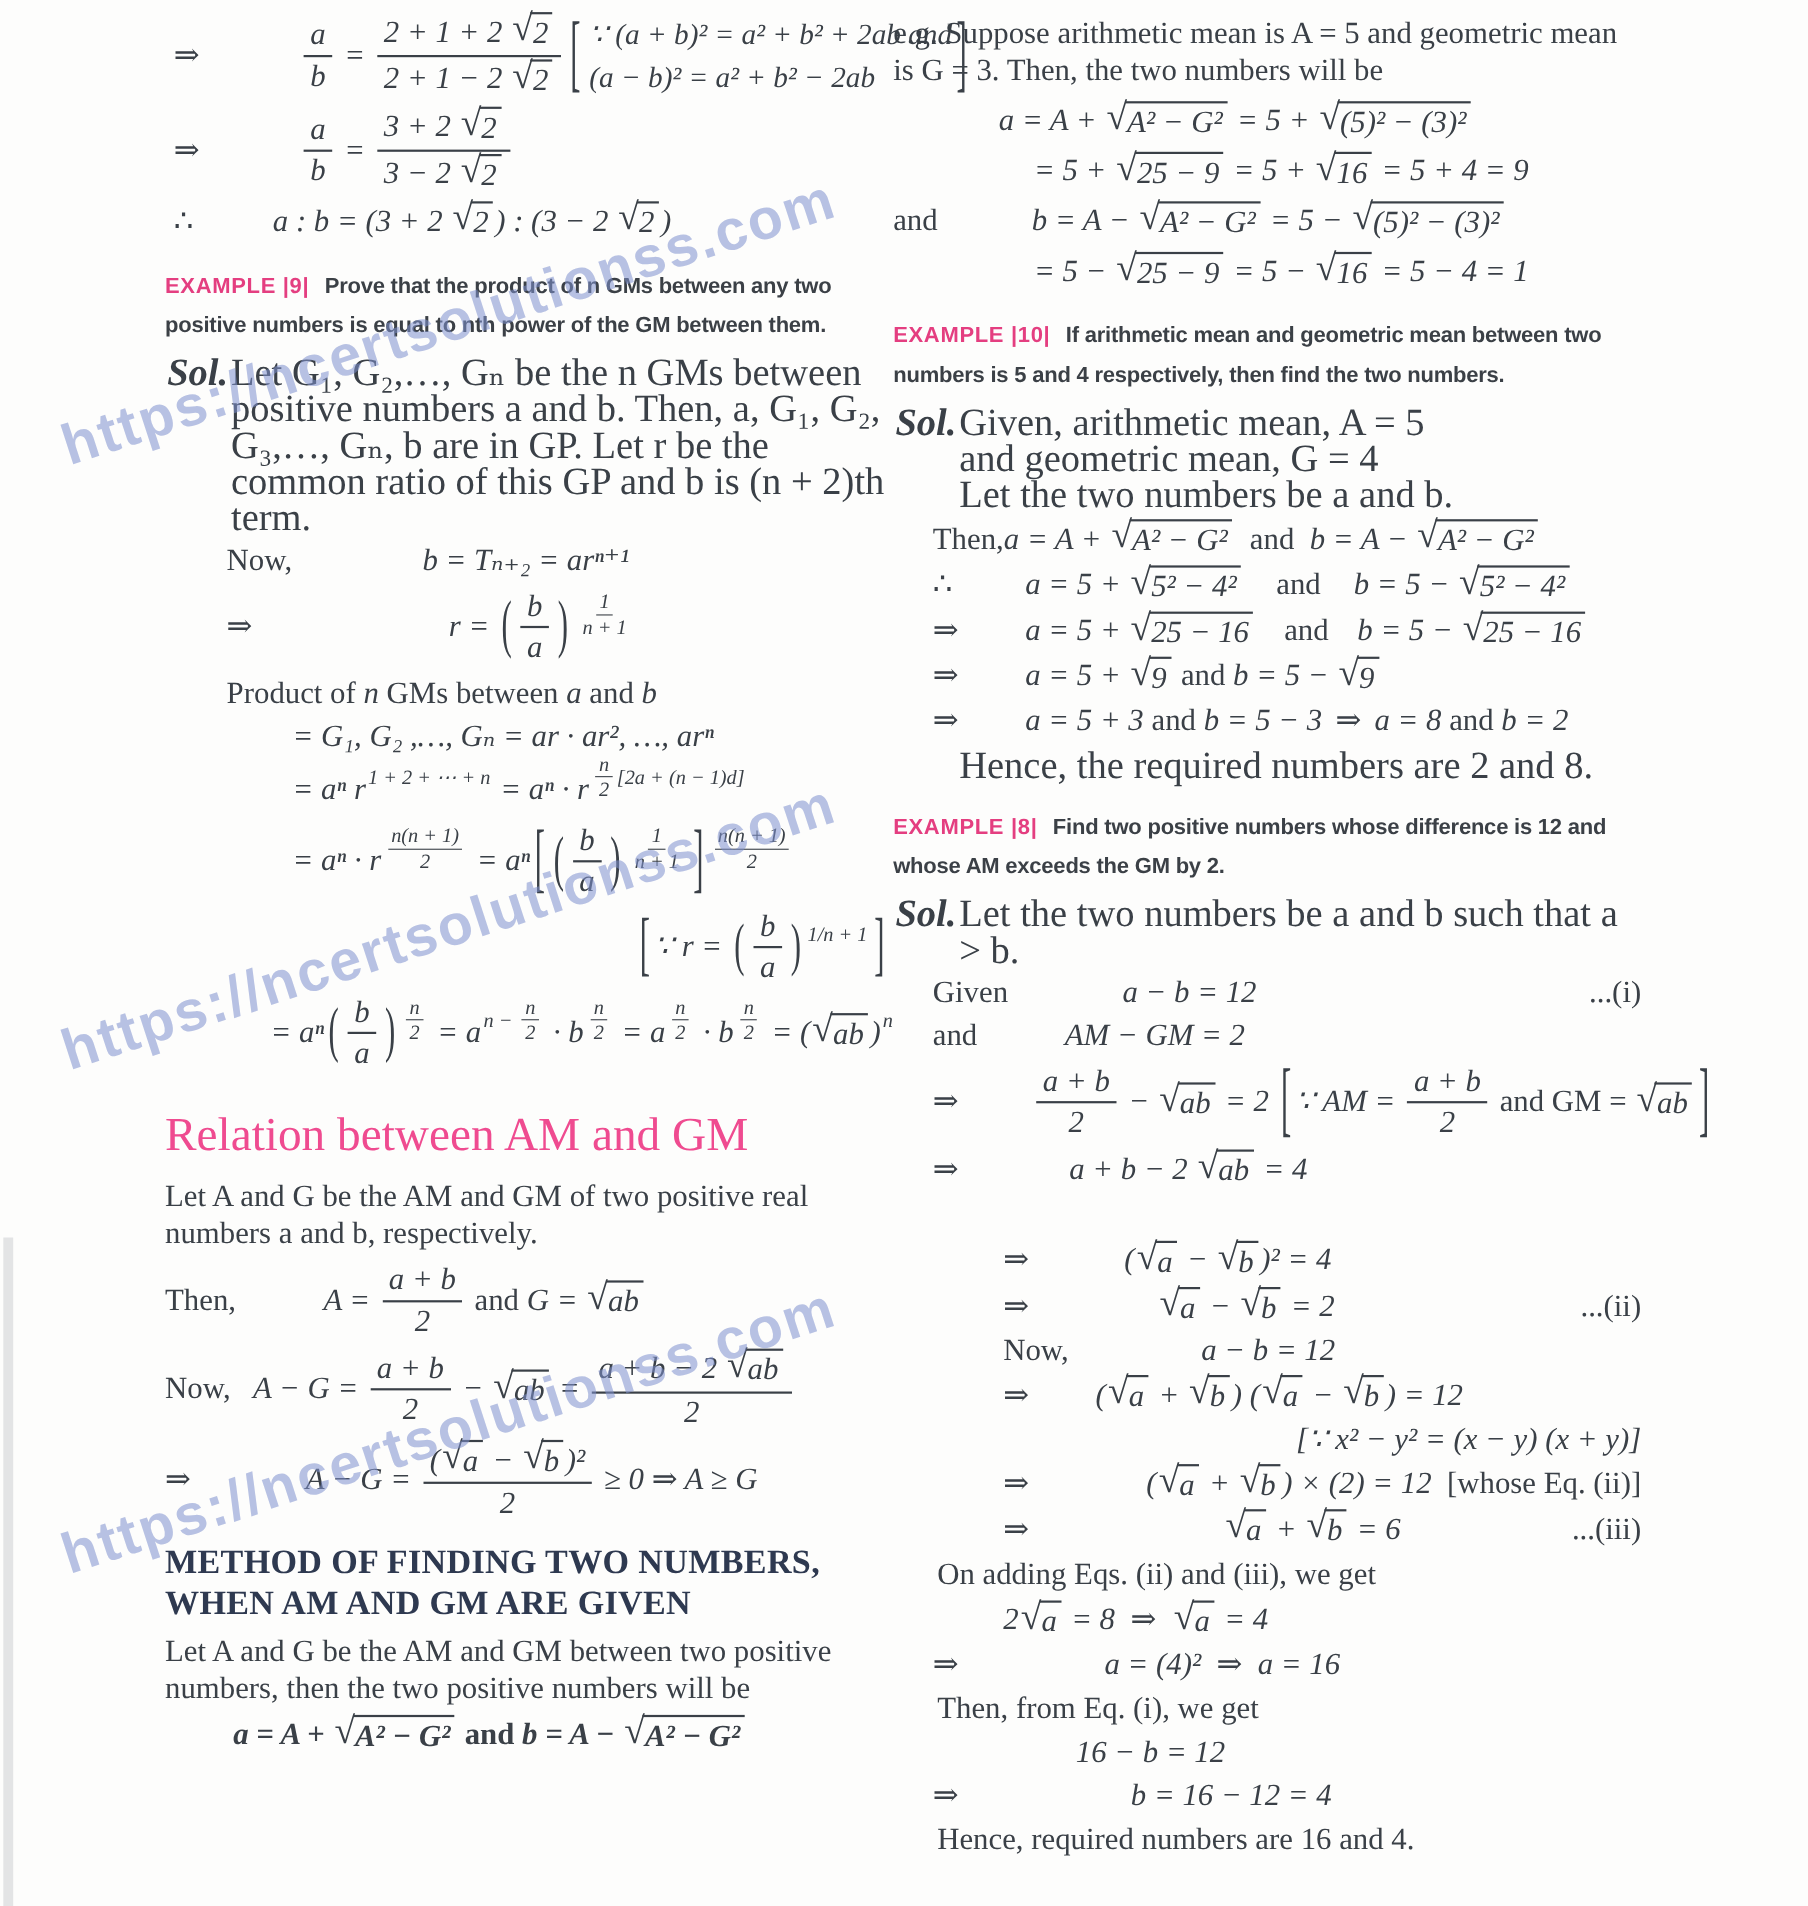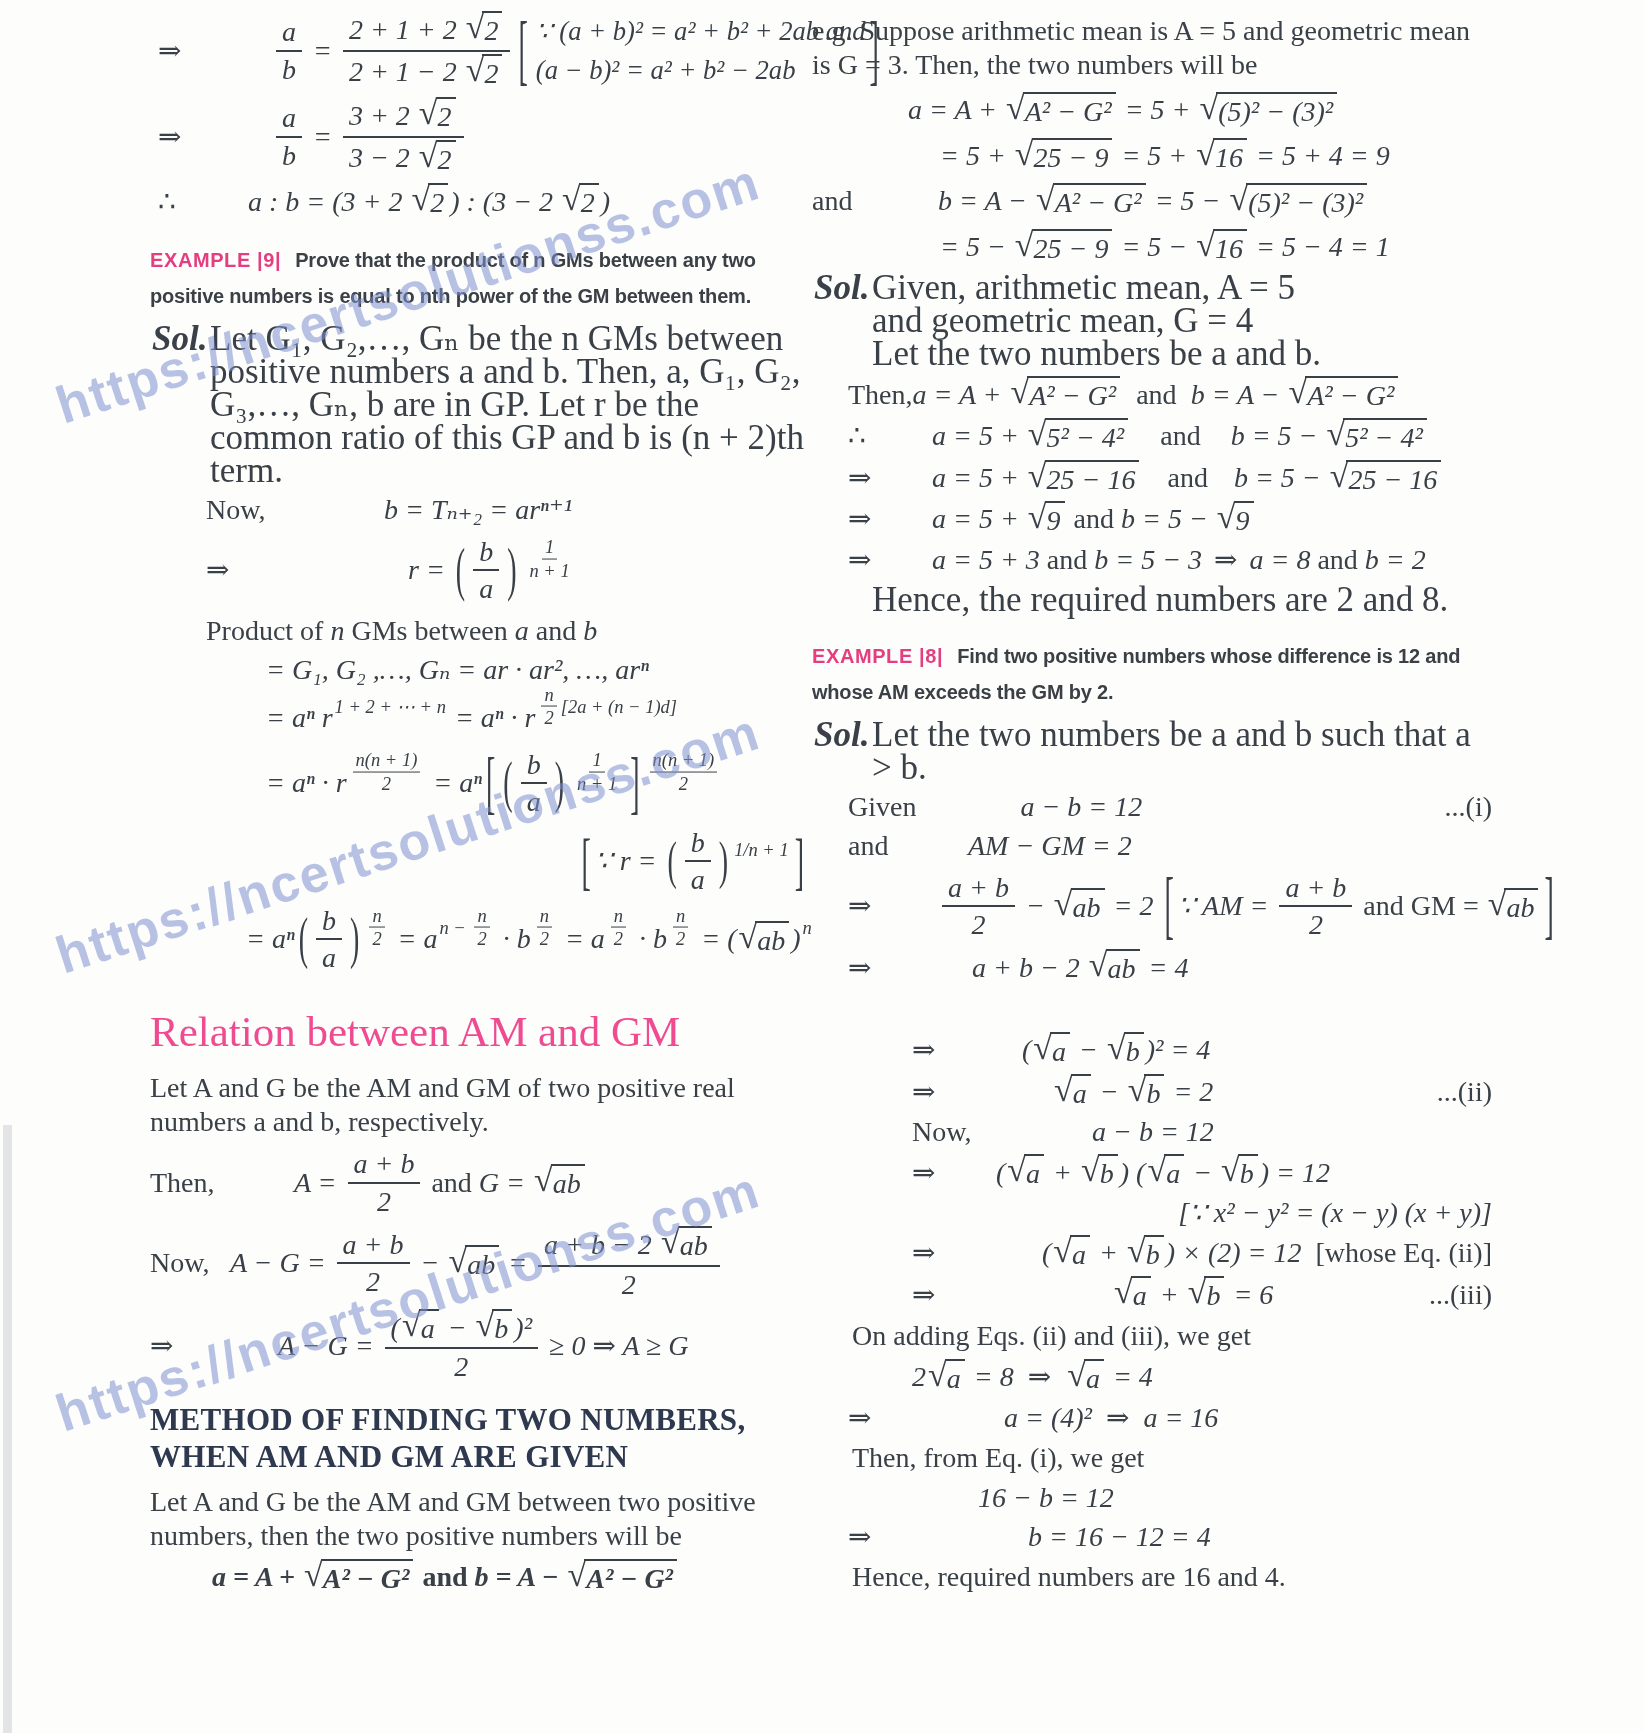--- a/index.html
+++ b/index.html
@@ -570,20 +570,21 @@
           <span class="sq">
             <span class="rd">√</span>
             <span class="ct">
               <span class="mi">16</span>
             </span>
           </span>
           <span class="mi"> = 5 − 4 = 1</span>
         </span>
       </div>
 
+    <p class="exhead"><span class="exlabel">EXAMPLE |10|</span><span>If arithmetic mean and geometric mean between two numbers is 5 and 4 respectively, then find the two numbers.</span></p>
     <div class="solp"><span class="sollabel">Sol.</span><span>Given, arithmetic mean, A = 5</span><br><span>and geometric mean, G = 4</span><br><span>Let the two numbers be a and b.</span></div>
     <div class="rowsblock">
       <div class="eqrow">
           <span class="lead">Then,</span>
           <span class="mid">
             <span class="mi">a = A + </span>
             <span class="sq">
               <span class="rd">√</span>
               <span class="ct">
                 <span class="mi">A² − G²</span>

